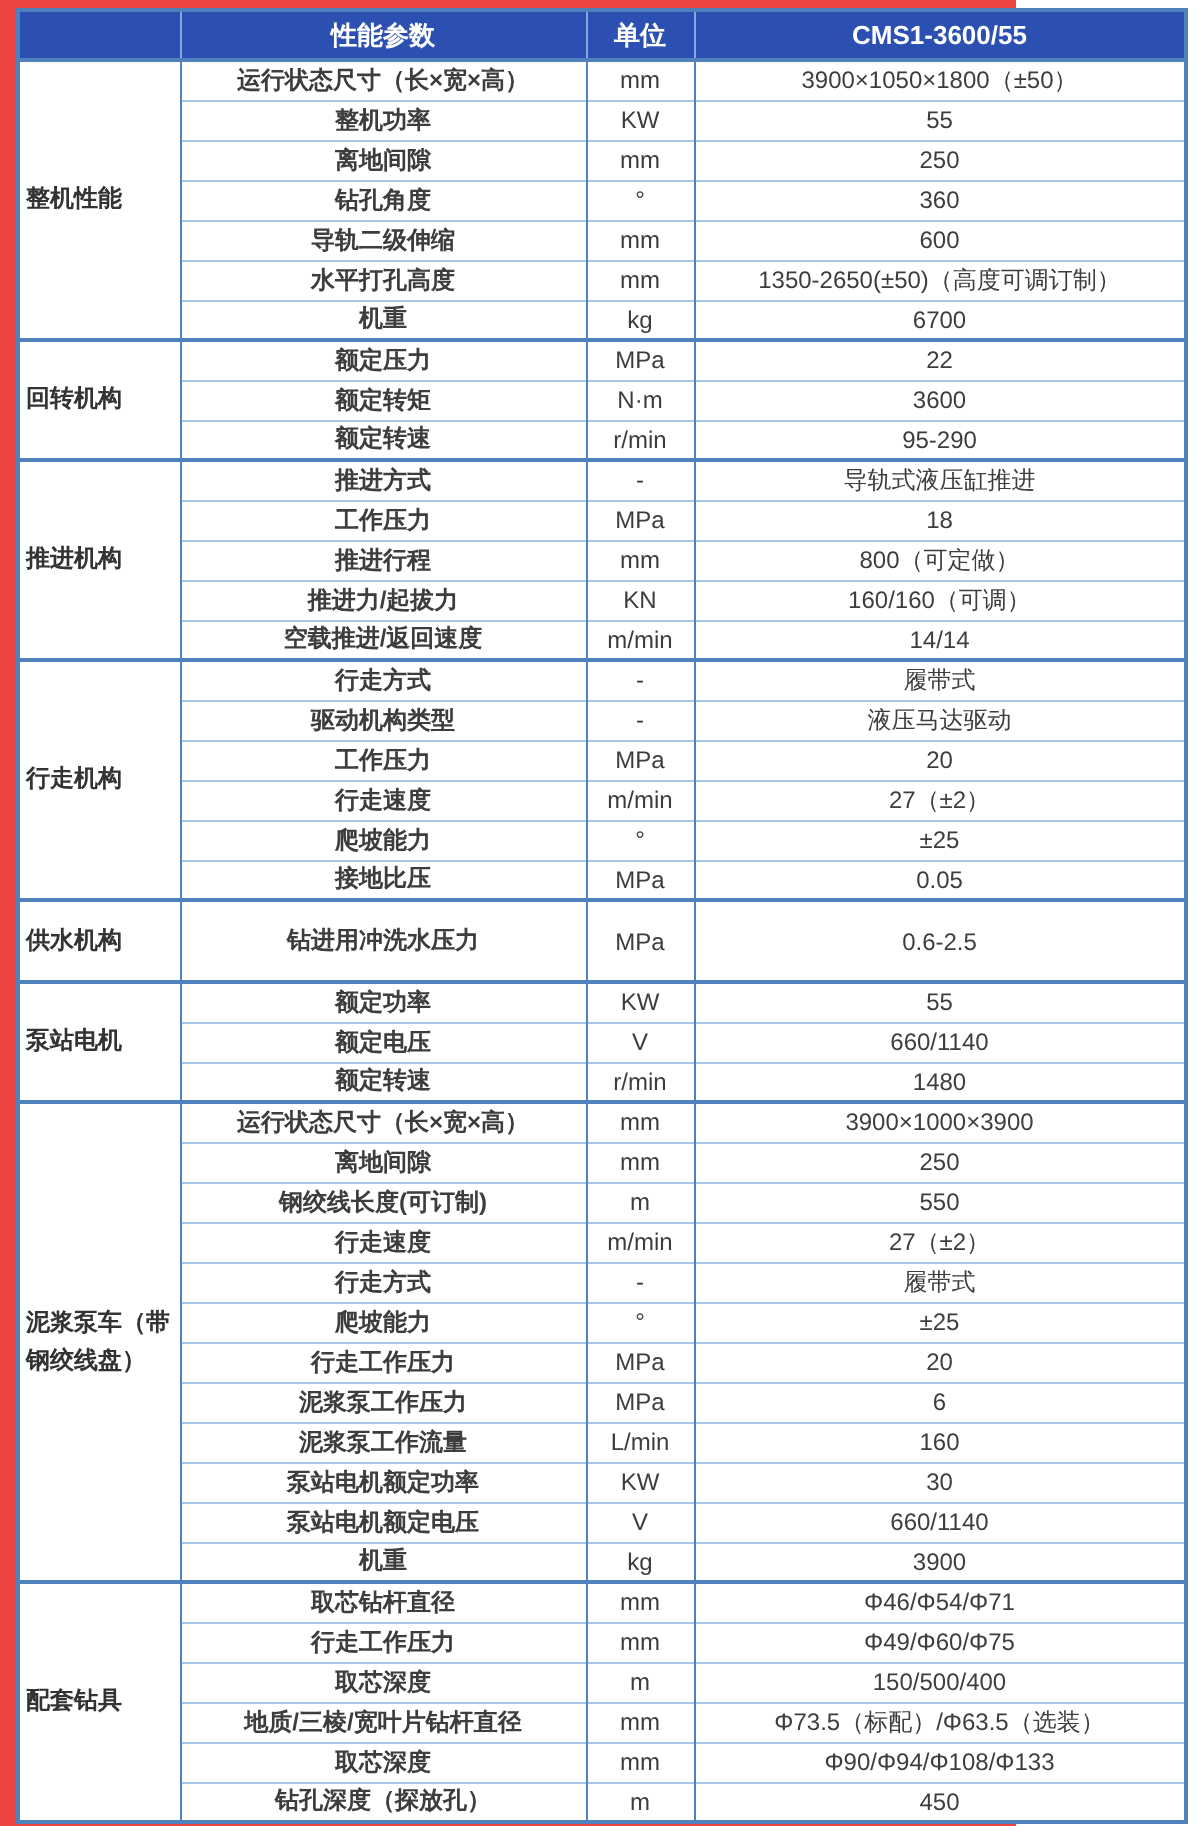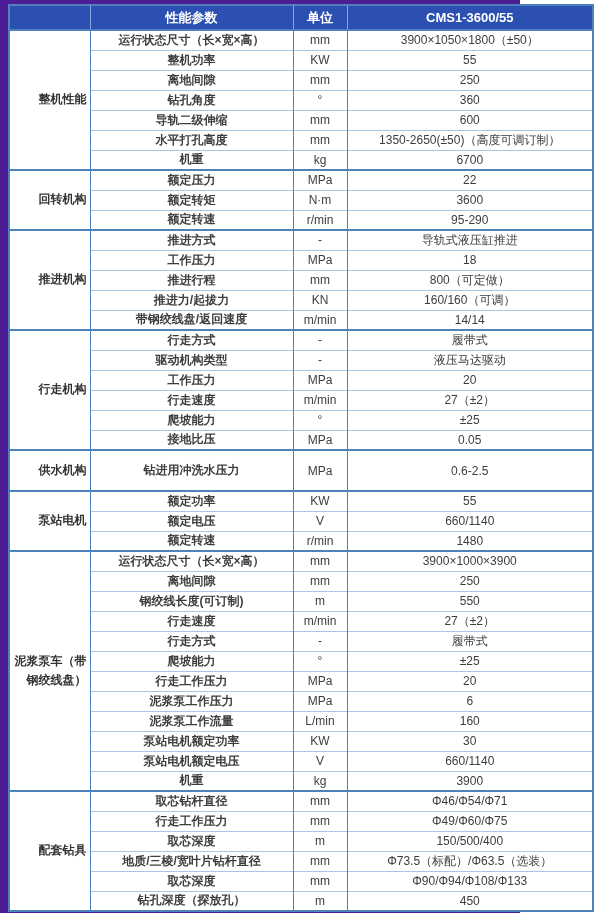--- a/index.html
+++ b/index.html
@@ -7,21 +7,21 @@
     --mid-border:#4f81bd;
     --light-border:#a8c6e8;
     --text:#3d3d3d;
   }
   html,body{margin:0;padding:0;background:#ffffff;}
   body{
     width:600px;height:913px;overflow:hidden;
     font-family:"Liberation Sans", sans-serif;
     color:var(--text);
   }
-  .page{position:relative;width:508px;height:913px;background:#4c1d95;padding-left:12px;}
+  .page{position:relative;width:508px;height:913px;background:#ef4444;}
   table.spec{
     position:absolute;left:8px;top:4px;width:584px;
     border-collapse:collapse;table-layout:fixed;
     border:2px solid var(--mid-border);
   }
   col.c-cat{width:81px;}
   col.c-param{width:203px;}
   col.c-unit{width:54px;}
   col.c-value{width:246px;}
   thead tr{height:25px;}
@@ -31,21 +31,21 @@
     text-align:center;vertical-align:middle;
     border-right:1px solid #8aa6dd;
     border-bottom:1px solid var(--mid-border);
     padding:0;
   }
   thead th:last-child{border-right:none;}
   tbody tr{height:20px;}
   tbody tr.tall{height:41px;}
   tbody th.cat{
     font-size:12px;font-weight:bold;color:#333;
-    text-align:right;vertical-align:middle;
+    text-align:left;vertical-align:middle;
     border-right:1px solid var(--mid-border);
     background:#fff;padding:0 3px;line-height:1.6;
   }
   tbody td{
     font-size:12px;text-align:center;vertical-align:middle;
     padding:0 4px;background:#fff;
     border-top:1px solid var(--light-border);
     white-space:nowrap;overflow:hidden;
   }
   tbody td.param{border-right:1px solid var(--mid-border);font-weight:bold;}
@@ -142,21 +142,21 @@
           <td class="param">推进行程</td>
           <td class="unit">mm</td>
           <td class="value">800（可定做）</td>
         </tr>
         <tr>
           <td class="param">推进力/起拔力</td>
           <td class="unit">KN</td>
           <td class="value">160/160（可调）</td>
         </tr>
         <tr>
-          <td class="param">带钢绞线盘/返回速度</td>
+          <td class="param">空载推进/返回速度</td>
           <td class="unit">m/min</td>
           <td class="value">14/14</td>
         </tr>
         <tr class="section-start">
           <th class="cat" rowspan="6">行走机构</th>
           <td class="param">行走方式</td>
           <td class="unit">-</td>
           <td class="value">履带式</td>
         </tr>
         <tr>

